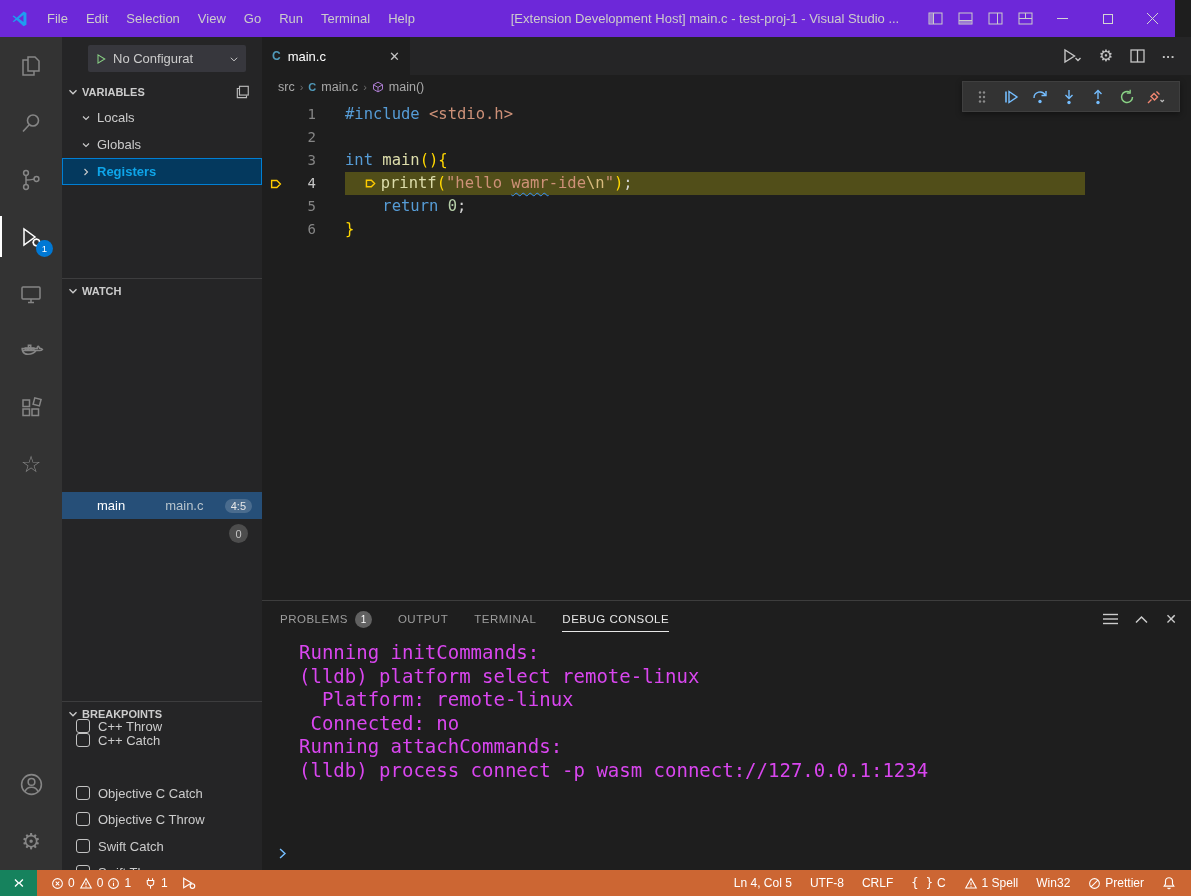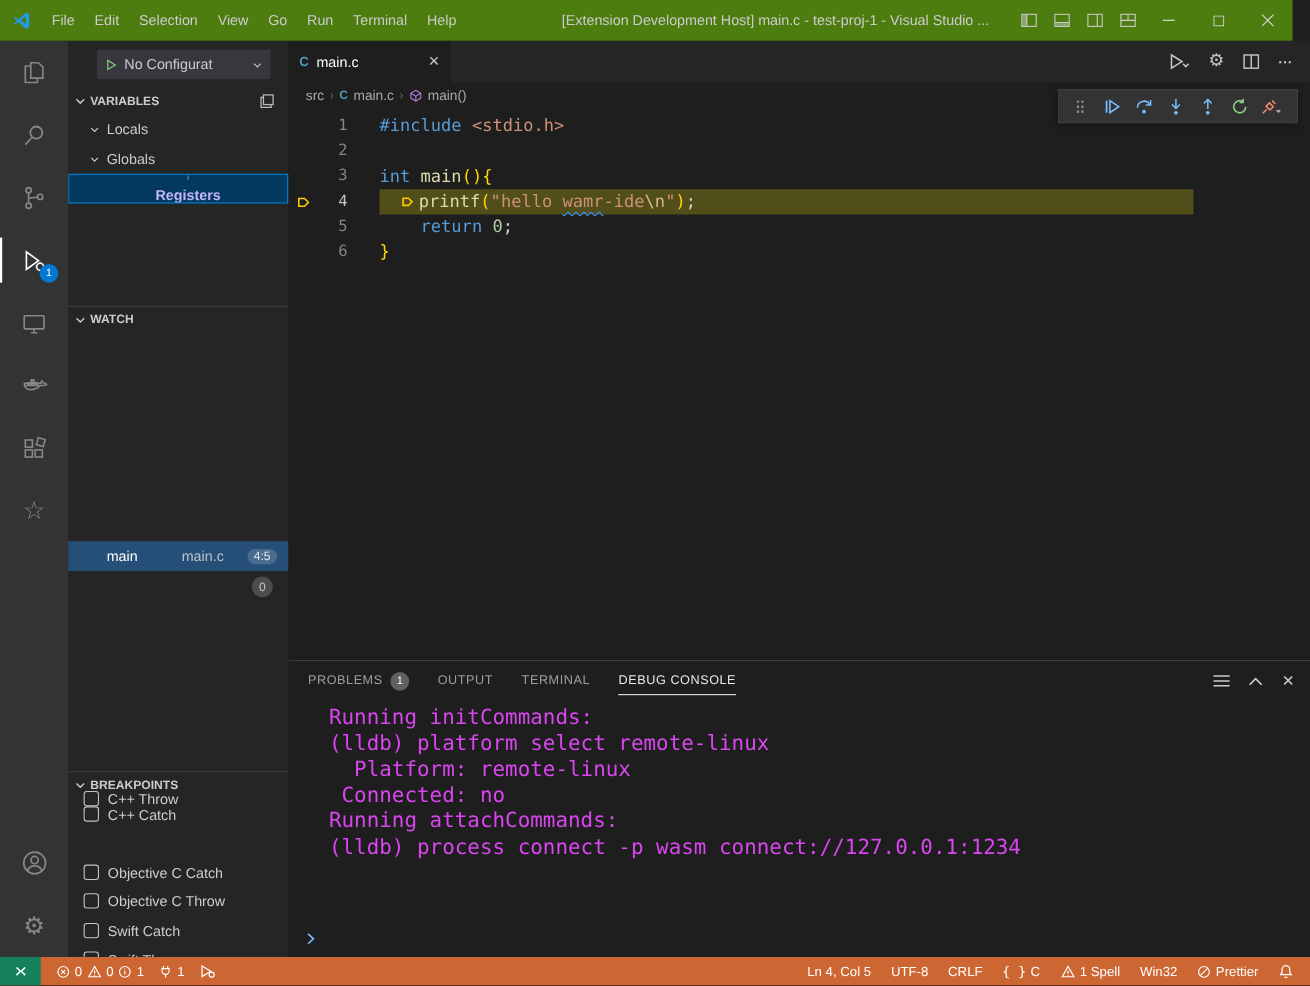--- a/index.html
+++ b/index.html
@@ -6,21 +6,21 @@
   html,body { width:1191px; height:896px; }
   body {
     position:relative; overflow:hidden;
     background:#1e1e1e; color:#cccccc;
     font-family:"Liberation Sans","DejaVu Sans",sans-serif;
     font-size:13px;
   }
   svg { display:block; }
 
   
-  .titlebar { position:absolute; left:0; top:0; right:16px; height:37px; background:#4d7c0f; display:flex; align-items:center; z-index:50; }
+  .titlebar { position:absolute; left:0; top:0; right:16px; height:37px; background:#6d28d9; display:flex; align-items:center; z-index:50; }
   .logo { width:38px; display:flex; justify-content:center; }
   .menubar { display:flex; height:37px; }
   .menubar span { padding:0 9px; line-height:37px; color:#cccccc; cursor:default; }
   .win-title { position:absolute; left:470px; width:470px; text-align:center; line-height:37px; color:#cccccc; white-space:nowrap; overflow:hidden; }
   .win-controls { position:absolute; right:0; top:0; height:37px; display:flex; align-items:center; }
   .layout-btn { width:30px; height:37px; display:flex; align-items:center; justify-content:center; color:#cccccc; }
   .ctrl-btn { width:45px; height:37px; display:flex; align-items:center; justify-content:center; color:#d4d4d4; font-size:14px; }
 
   
   .activitybar { position:absolute; left:0; top:37px; width:62px; bottom:26px; background:#333333; z-index:40; }
@@ -33,21 +33,21 @@
   .glyph-gear { font-size:22px; line-height:1; }
 
   
   .sidebar { position:absolute; left:62px; top:37px; width:200px; bottom:26px; background:#252526; z-index:30; }
   .config-dd { position:absolute; left:26px; top:8px; width:158px; height:27px; background:#37373d; border-radius:2px; display:flex; align-items:center; padding:0 7px; gap:6px; }
   .config-dd .lbl { flex:1; color:#cccccc; white-space:nowrap; overflow:hidden; }
   .sec-h { position:absolute; left:0; right:0; height:24px; display:flex; align-items:center; gap:2px; padding-left:4px; font-size:11px; font-weight:bold; color:#cccccc; }
   .sec-h.bordered { border-top:1px solid rgba(204,204,204,0.15); }
   .sec-status { font-size:10.5px; font-weight:normal; color:rgba(204,204,204,0.7); margin-left:8px; white-space:nowrap; overflow:hidden; max-width:75px; }
   .tree-row { position:absolute; left:0; right:0; height:27px; display:flex; align-items:center; gap:5px; padding-left:18px; color:#cccccc; }
-  .tree-row.selected { background:#04395e; outline:1px solid #007fd4; outline-offset:-1px; color:#c4b5fd;flex-direction:column; }
+  .tree-row.selected { background:#04395e; outline:1px solid #007fd4; outline-offset:-1px; color:#0ea5e9; }
   .frame-row { position:absolute; left:0; right:0; height:27px; background:#264f78; display:flex; align-items:center; padding:0 10px 0 35px; color:#ffffff; }
   .frame-file { color:#b8c4cc; margin-left:40px; }
   .frame-pos { margin-left:auto; background:rgba(255,255,255,0.17); border-radius:8px; padding:1px 6px; font-size:11px; color:#e8e8e8; }
   .zero-badge { position:absolute; right:14px; width:19px; height:19px; border-radius:50%; background:#4d4d4d; color:#c5c5c5; font-size:11px; display:flex; align-items:center; justify-content:center; }
   .bp-row { position:absolute; left:0; right:0; height:26px; display:flex; align-items:center; gap:8px; padding-left:14px; color:#cccccc; }
   .cb { width:14px; height:14px; border:1px solid #c3c3c3; border-radius:3px; background:transparent; }
   .hdr-icon { margin-left:auto; margin-right:12px; color:#bbbbbb; }
   .chev { color:#cccccc; }
 
   

